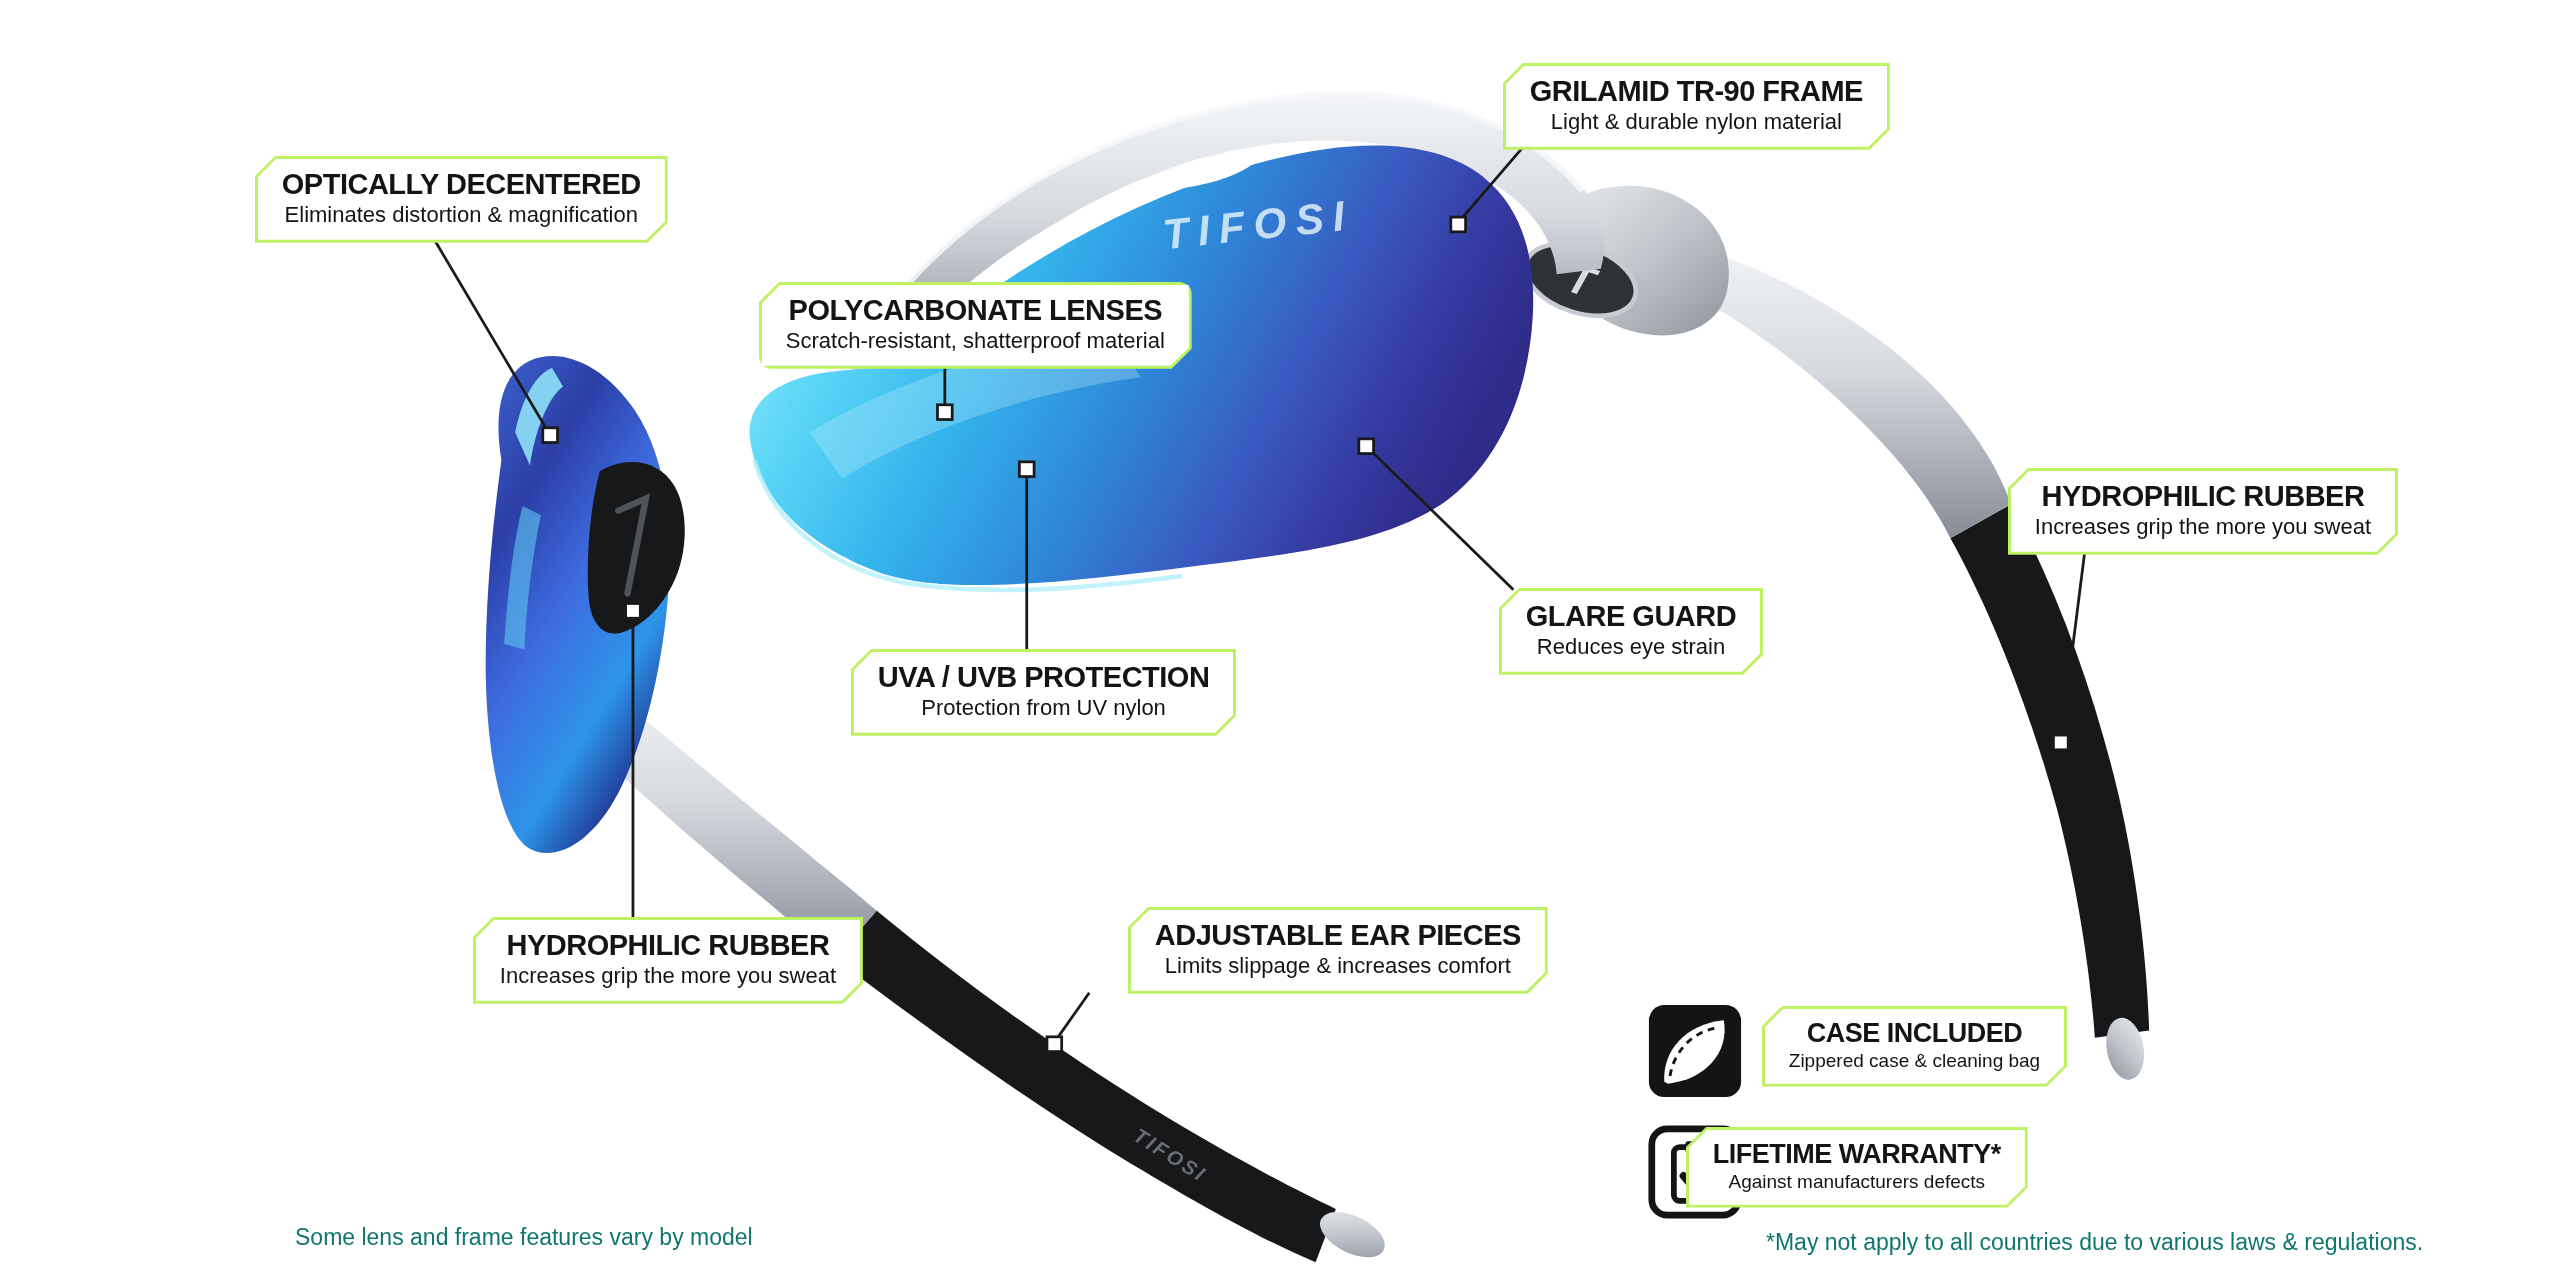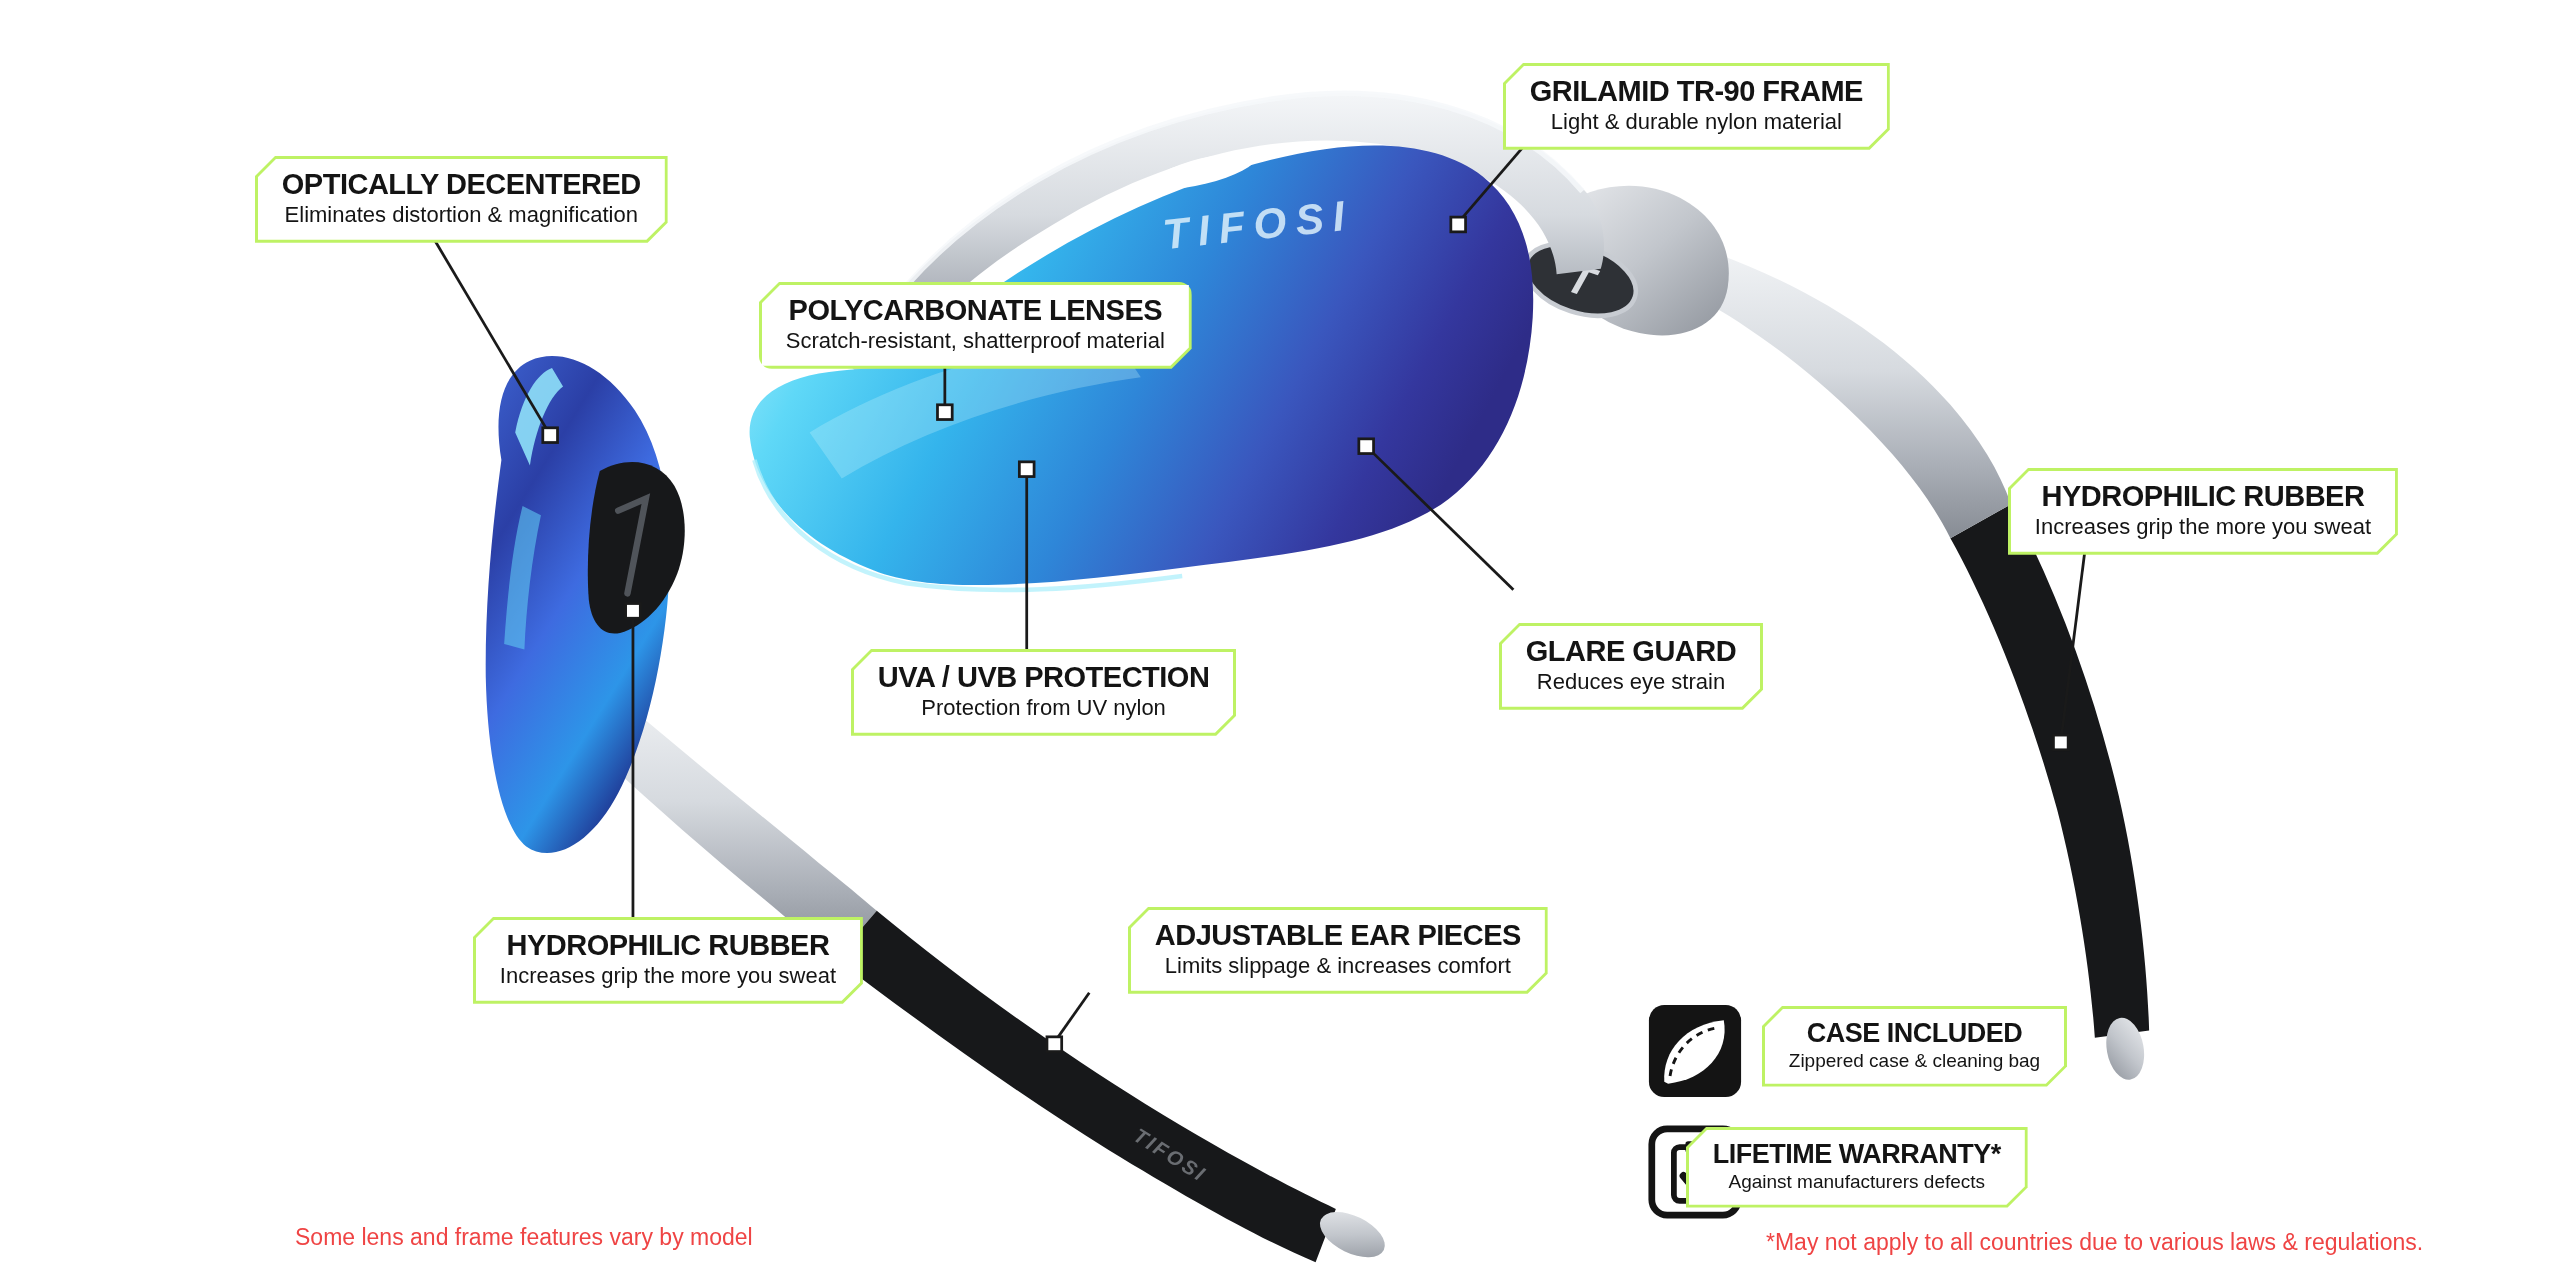--- a/index.html
+++ b/index.html
@@ -15,21 +15,21 @@
   .callout-inner{
     background:#ffffff;text-align:center;white-space:nowrap;
     padding:9.2px 24px 11px 24px;
     clip-path:polygon(18.4px 0,100% 0,100% calc(100% - 18.4px),calc(100% - 18.4px) 100%,0 100%,0 18.4px);
   }
   .callout-title{display:block;font-weight:700;font-size:29px;line-height:1.15;color:#141414;letter-spacing:-0.5px;}
   .callout-sub{display:block;font-weight:400;font-size:22px;line-height:1.25;color:#141414;}
   .badge .callout-title{font-size:27px;}
   .badge .callout-sub{font-size:19px;}
   .badge-icon{position:absolute;z-index:2;width:96px;height:96px;}
-  .footnote{position:absolute;z-index:2;font-size:23px;color:#ef4444;white-space:nowrap;}
+  .footnote{position:absolute;z-index:2;font-size:23px;color:#0f766e;white-space:nowrap;}
 </style>
 </head>
 <body>
 
 <div id="stage">
 
   <svg id="glasses-svg" width="2576" height="1288" viewBox="0 0 2800 1400">
     <defs>
       <linearGradient id="gLens" x1="0" y1="0.1" x2="1" y2="0.4">
         <stop offset="0" stop-color="#B4F1FC"></stop>
@@ -149,21 +149,21 @@
     </div>
   </div>
 
   <div class="callout" style="left:851px;top:649px;">
     <div class="callout-inner">
       <span class="callout-title">UVA / UVB PROTECTION</span>
       <span class="callout-sub">Protection from UV nylon</span>
     </div>
   </div>
 
-  <div class="callout" style="left:1499px;top:623px;">
+  <div class="callout" style="left:1499px;top:588px;">
     <div class="callout-inner">
       <span class="callout-title">GLARE GUARD</span>
       <span class="callout-sub">Reduces eye strain</span>
     </div>
   </div>
 
   <div class="callout" style="left:2008px;top:468px;">
     <div class="callout-inner">
       <span class="callout-title">HYDROPHILIC RUBBER</span>
       <span class="callout-sub">Increases grip the more you sweat</span>

